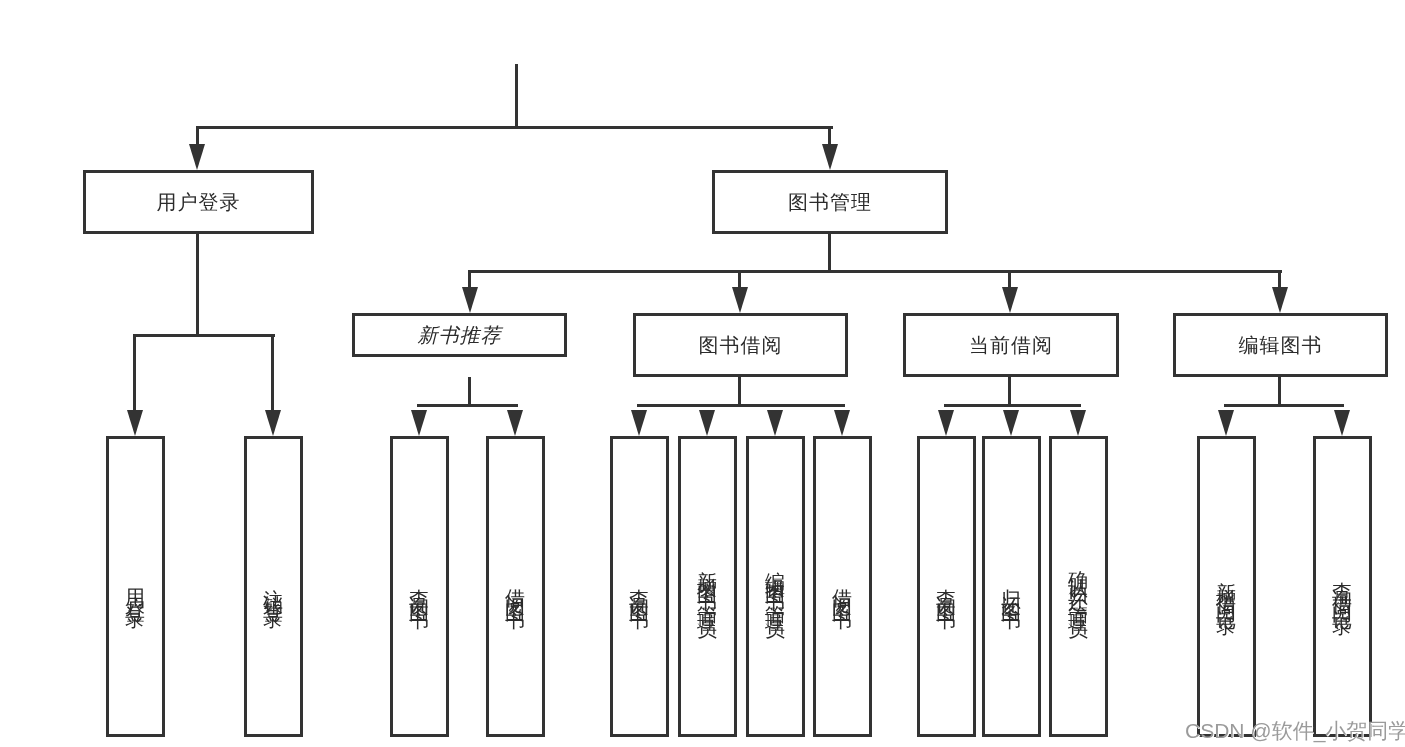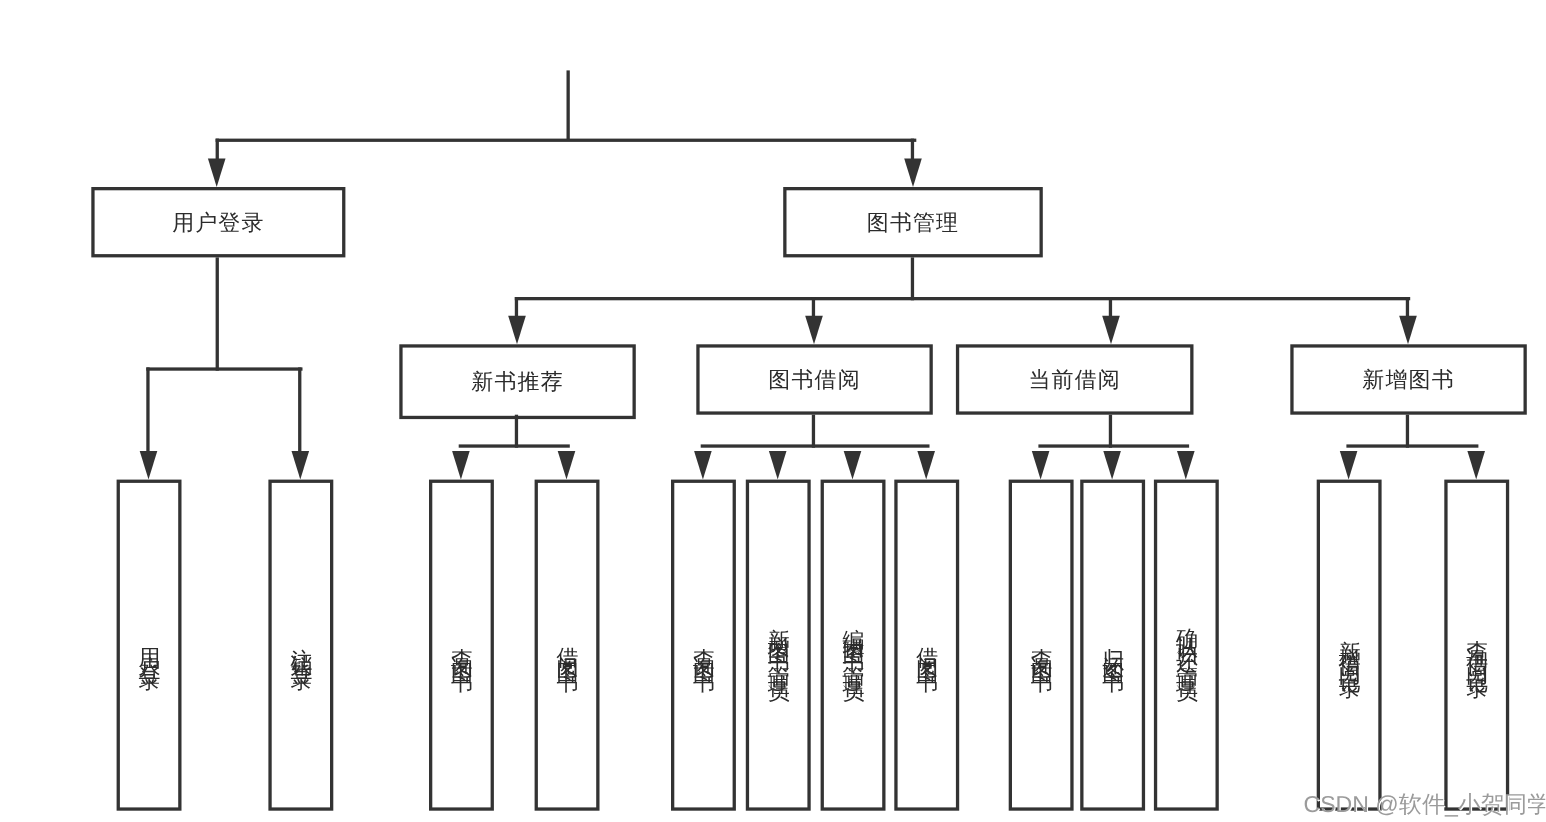--- a/index.html
+++ b/index.html
@@ -99,31 +99,31 @@
   <div class="hline" style="left:468px; top:270px; width:814px;"></div>
   <div class="vline" style="left:468px; top:270px; height:18px;"></div>
   <div class="vline" style="left:738px; top:270px; height:18px;"></div>
   <div class="vline" style="left:1008px; top:270px; height:18px;"></div>
   <div class="vline" style="left:1278px; top:270px; height:18px;"></div>
   <div class="arrow" style="left:462px; top:287px;"></div>
   <div class="arrow" style="left:732px; top:287px;"></div>
   <div class="arrow" style="left:1002px; top:287px;"></div>
   <div class="arrow" style="left:1272px; top:287px;"></div>
 
-  <div class="box" style="left:363px; top:313px; width:215px; height:68px;">
+  <div class="box" style="left:352px; top:313px; width:215px; height:44px;font-style:italic;">
     <span>新书推荐</span>
   </div>
   <div class="box" style="left:633px; top:313px; width:215px; height:64px;text-align:center;">
     <span>图书借阅</span>
   </div>
-  <div class="box" style="left:869px; top:313px; width:216px; height:64px;">
+  <div class="box" style="left:903px; top:313px; width:216px; height:64px;">
     <span>当前借阅</span>
   </div>
   <div class="box" style="left:1173px; top:313px; width:215px; height:64px;">
-    <span>新增图书</span>
+    <span>编辑图书</span>
   </div>
 
   <div class="vline" style="left:468px; top:377px; height:30px;"></div>
   <div class="hline" style="left:417px; top:404px; width:101px;"></div>
   <div class="arrow" style="left:411px; top:410px;"></div>
   <div class="arrow" style="left:507px; top:410px;"></div>
 
   <div class="vline" style="left:738px; top:377px; height:30px;"></div>
   <div class="hline" style="left:637px; top:404px; width:208px;"></div>
   <div class="arrow" style="left:631px; top:410px;"></div>

